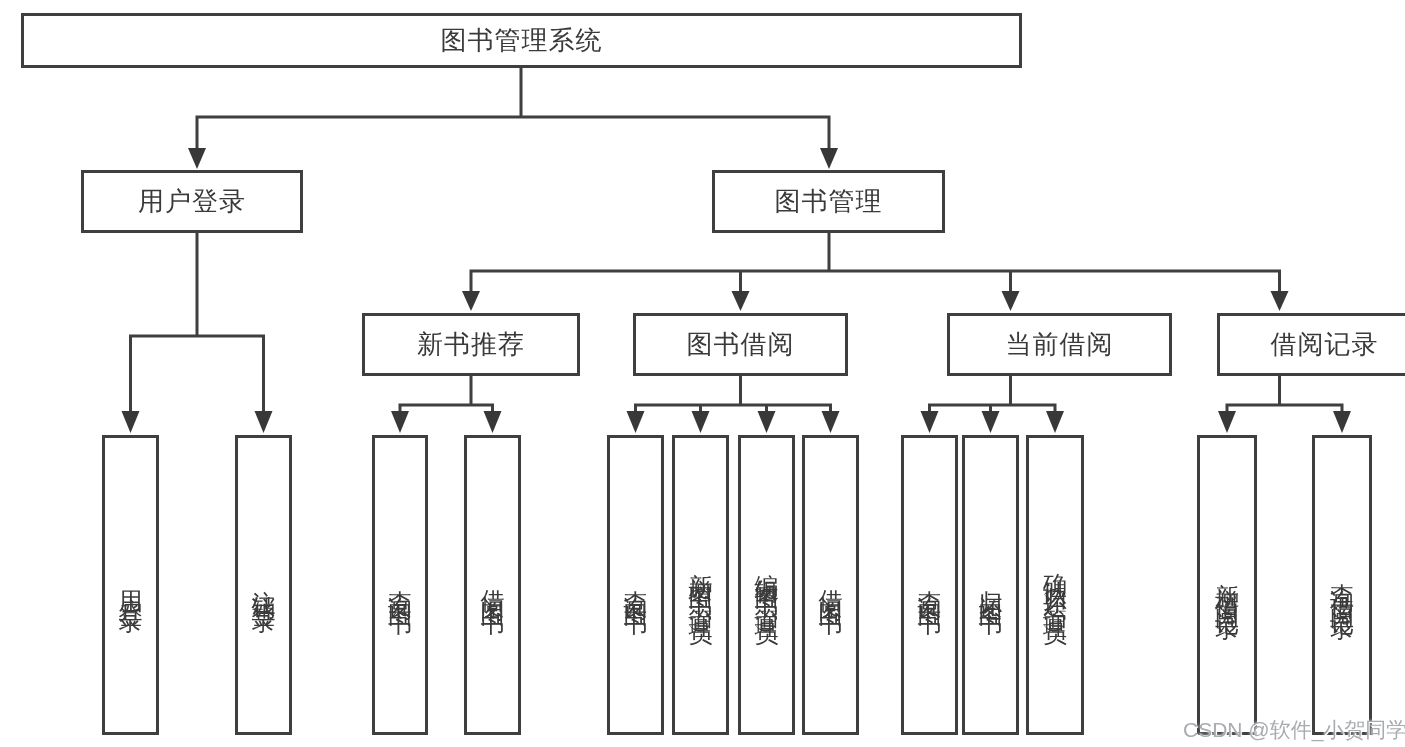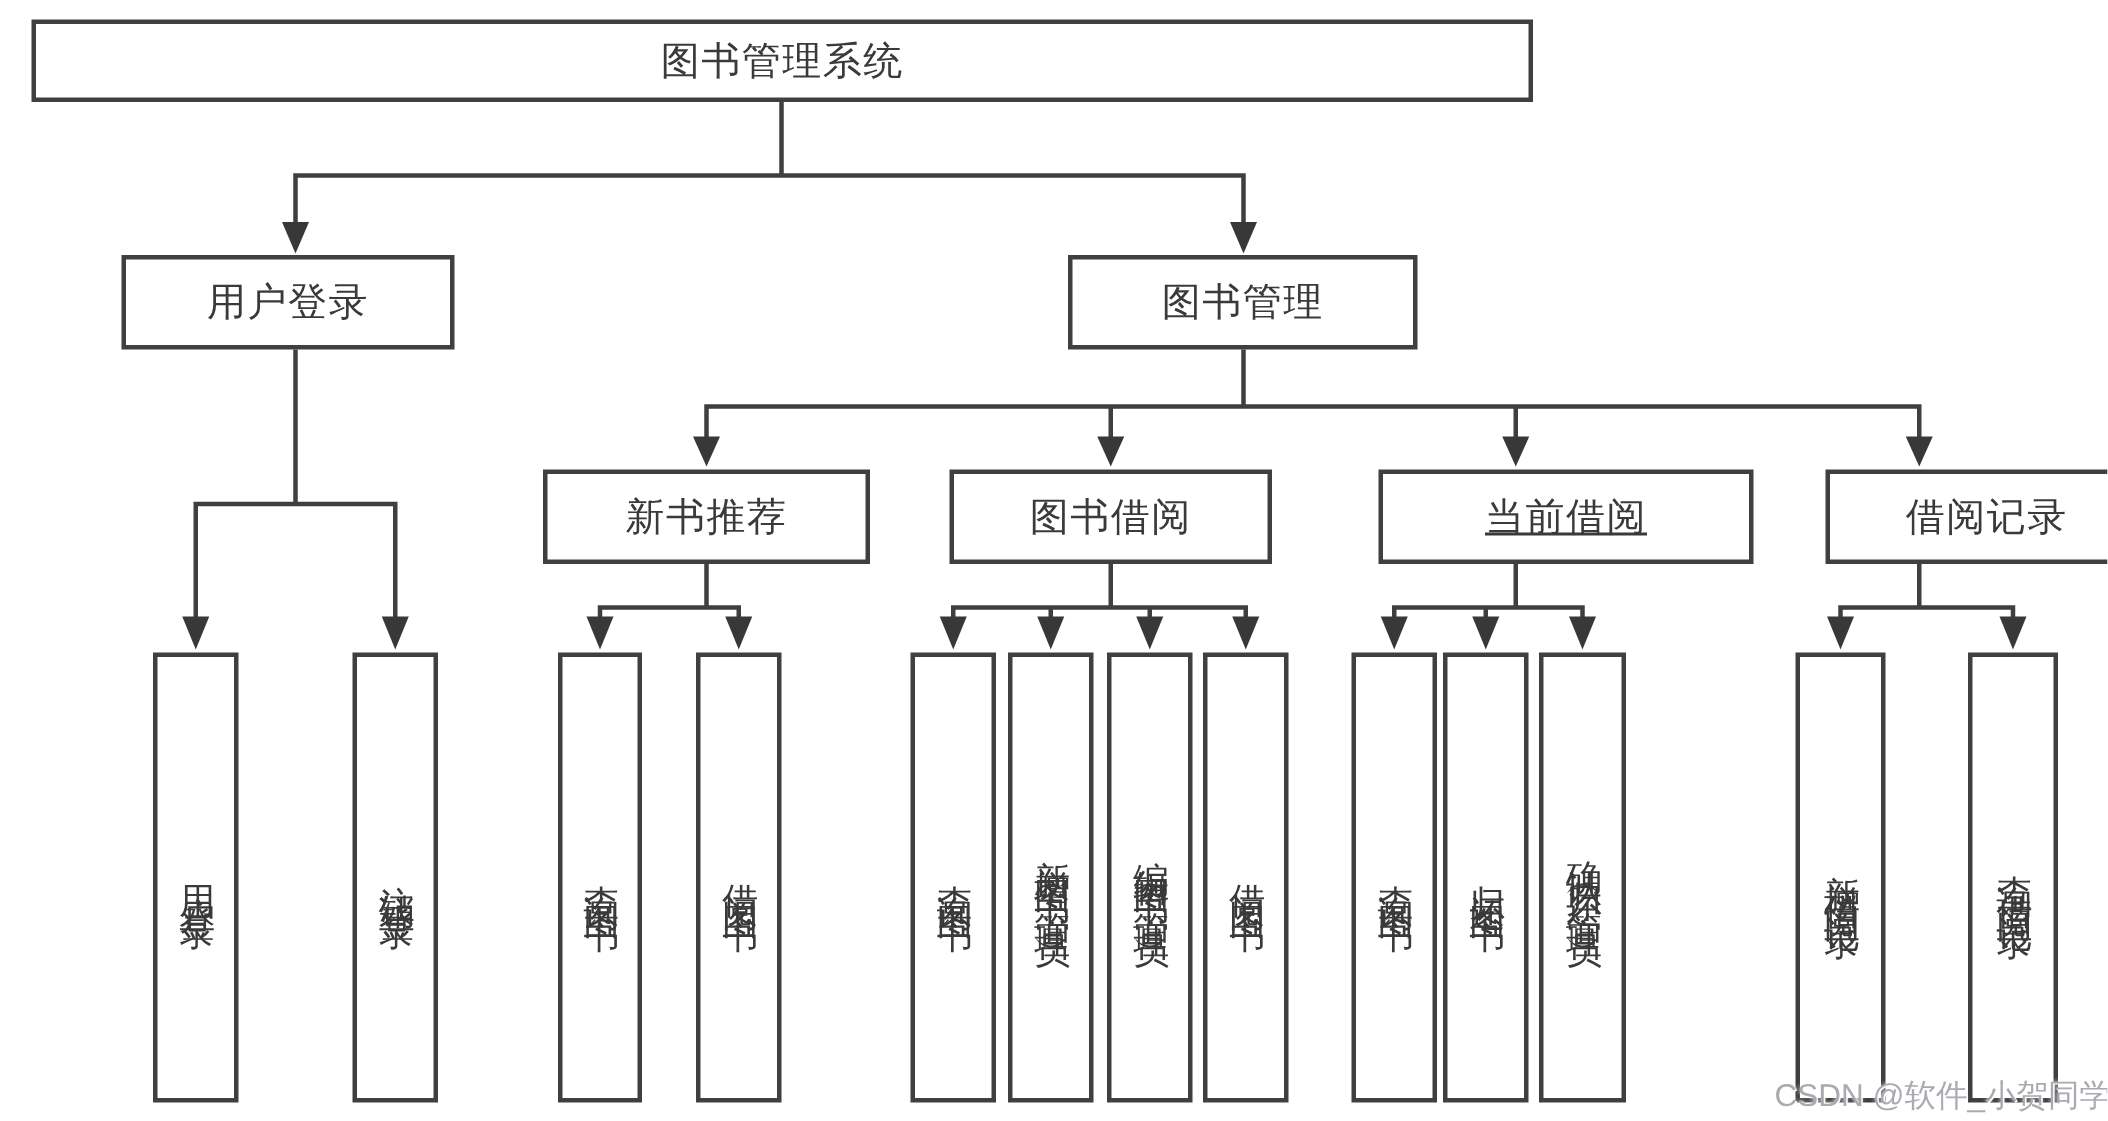--- a/index.html
+++ b/index.html
@@ -120,21 +120,21 @@
   <div class="box lvl2" style="left:712px; width:233px;">
     <span class="hlabel">图书管理</span>
   </div>
 
   <div class="box lvl3" style="left:633px; width:215px;">
     <span class="hlabel">图书借阅</span>
   </div>
   <div class="box lvl3" style="left:362px; width:218px;">
     <span class="hlabel">新书推荐</span>
   </div>
-  <div class="box lvl3" style="left:919px; width:250px;text-decoration:underline;">
+  <div class="box lvl3" style="left:947px; width:225px;">
     <span class="hlabel">当前借阅</span>
   </div>
   <div class="box lvl3" style="left:1172px; width:215px;margin-left:45px;">
     <span class="hlabel">借阅记录</span>
   </div>
 
   <div class="box leaf" style="left:102px; width:57px;">
     <span class="vtext">用户登录</span>
   </div>
   <div class="box leaf" style="left:235px; width:57px;">

